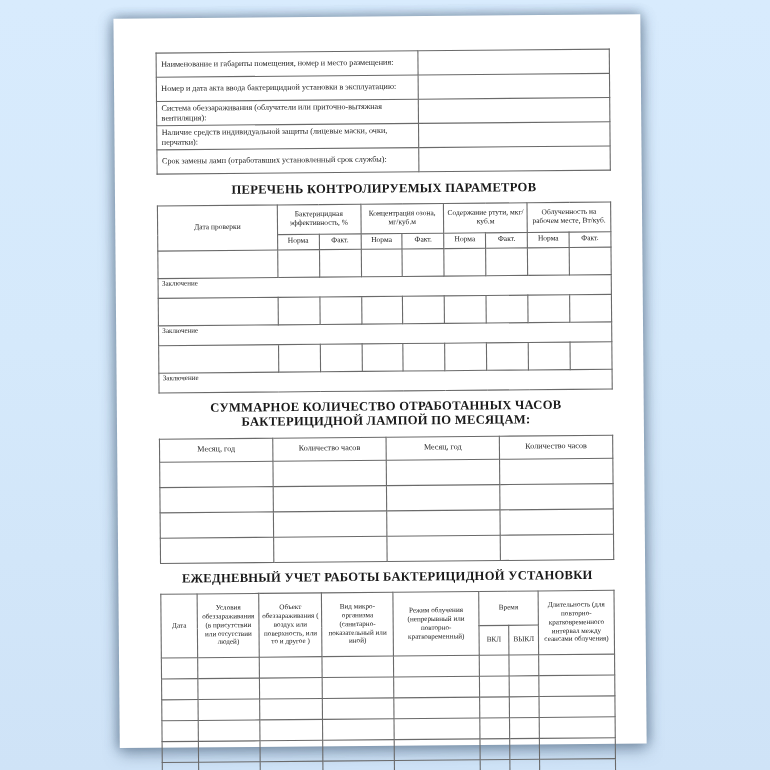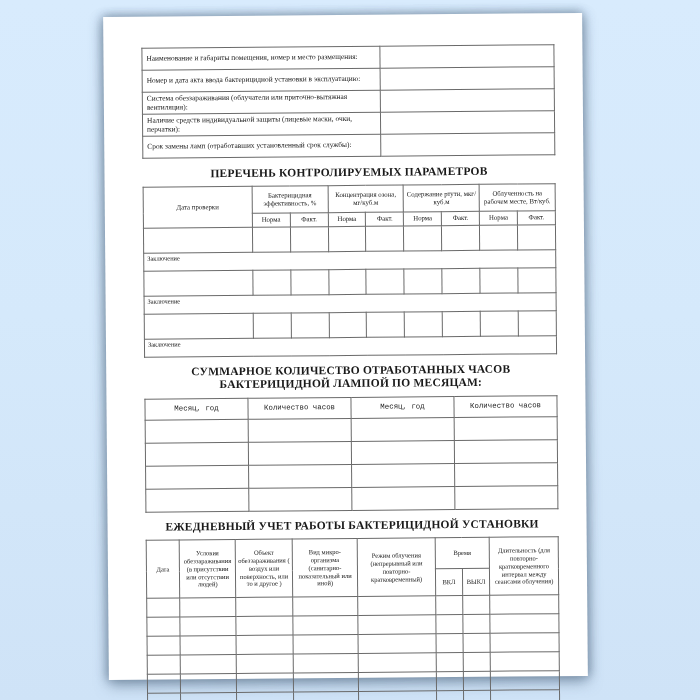--- a/index.html
+++ b/index.html
@@ -33,21 +33,21 @@
   .t2{margin:8px 0 6px 0;}
 
   
   .params-table td{font-size:6.8px;line-height:1.15;text-align:center;padding:1px 2px;}
   .params-table .h1 td{height:24px;}
   .params-table .h2 td{height:11px;}
   .params-table .data td{height:22px;}
   .params-table .concl td{height:15px;text-align:left;vertical-align:top;font-size:6.4px;padding:1px 3px;}
 
   
-  .monthly-table td{font-size:7.4px;line-height:1.2;text-align:center;padding:1px 3px;font-family:Liberation Mono, monospace;}
+  .monthly-table td{font-size:7.4px;line-height:1.2;text-align:center;padding:1px 3px;}
   .monthly-table .head td{height:18px;}
   .monthly-table .row td{height:20px;}
 
   
   .daily-table td{font-size:6.5px;line-height:1.2;text-align:center;padding:1px 2px;vertical-align:middle;}
   .daily-table .h1 td{height:28px;}
   .daily-table .h2 td{height:24px;}
   .daily-table .row td{height:16px;}
 </style>
 </head>

